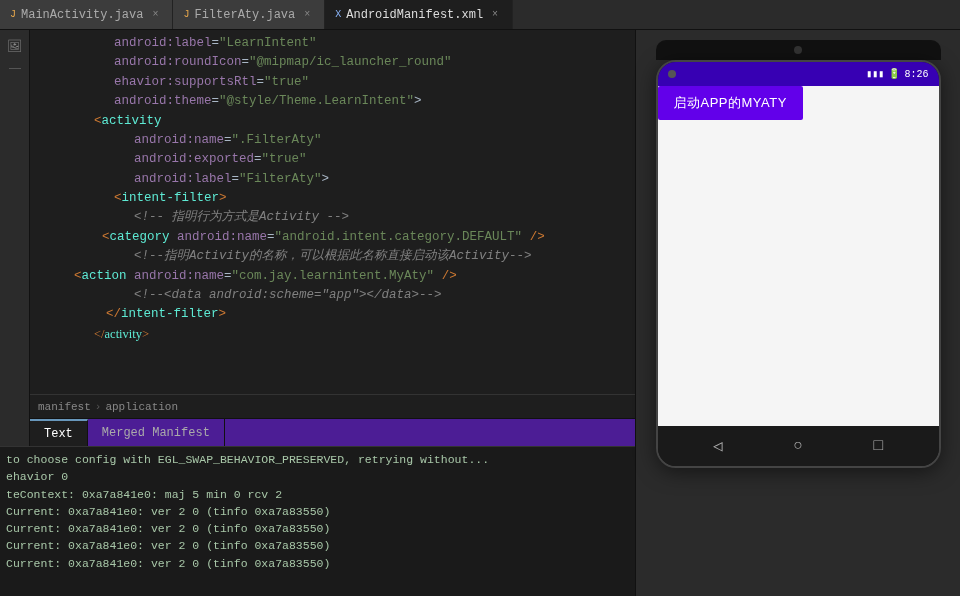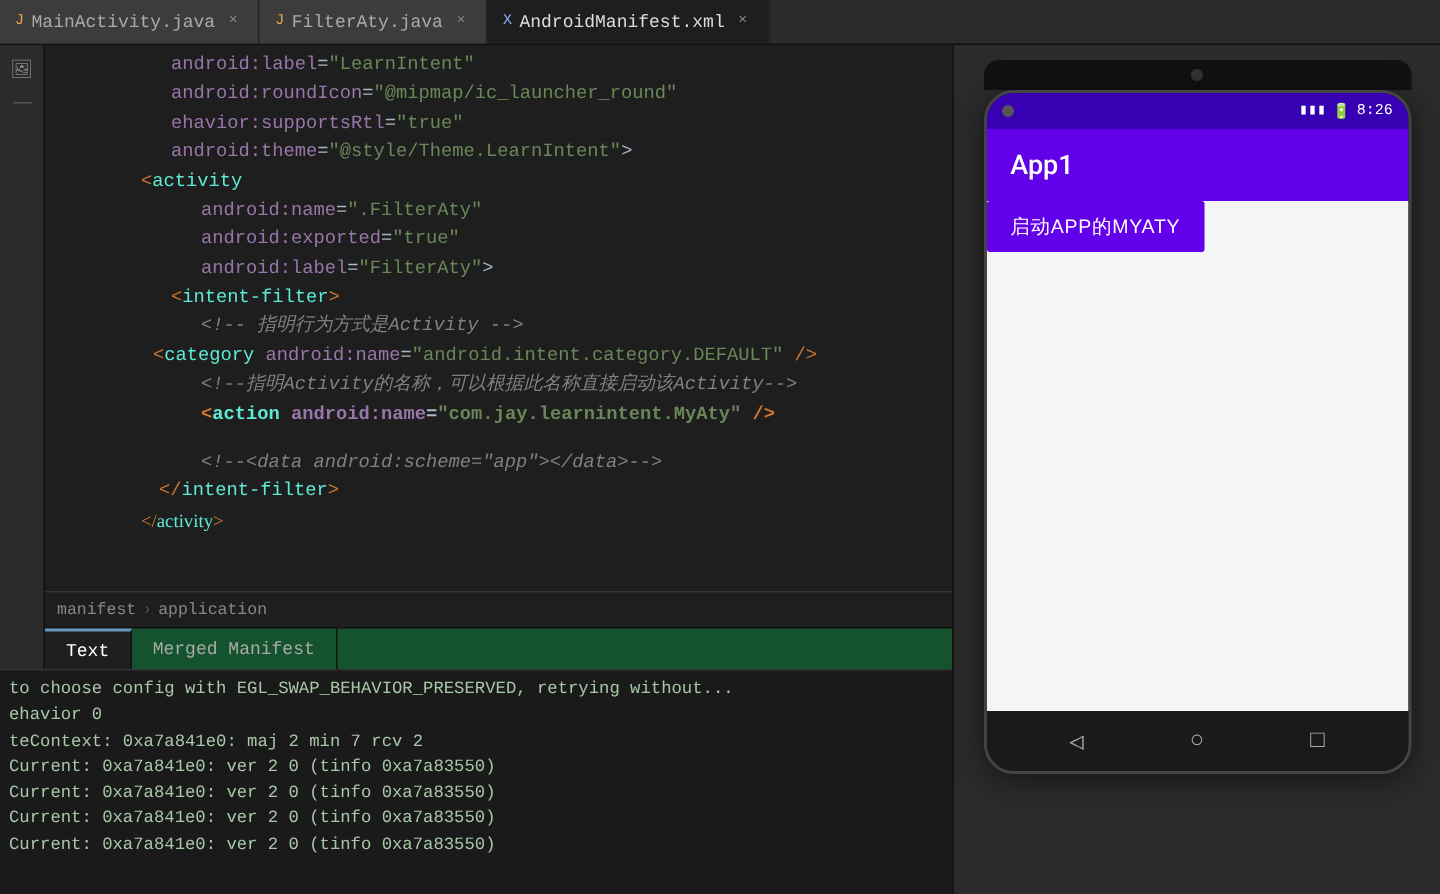--- a/index.html
+++ b/index.html
@@ -109,21 +109,21 @@
       font-size: 11px;
       color: #888;
       gap: 4px;
       flex-shrink: 0;
     }
     .breadcrumb-sep { color: #555; }
 
     
     .bottom-tabs {
       height: 28px;
-      background: #14532d;
+      background: #4c1d95;
       border-top: 1px solid #111;
       display: flex;
       align-items: flex-end;
       flex-shrink: 0;
     }
     .bottom-tab {
       padding: 4px 14px;
       font-size: 12px;
       color: #aaa;
       cursor: pointer;
@@ -355,25 +355,25 @@
           <div class="code-line">
             <span class="line-num"></span>
             <span style="margin-left:28px;"><span class="xml-bracket">&lt;</span><span class="xml-tag">category</span> <span class="xml-attr">android:name</span><span style="color:#a9b7c6">=</span><span class="xml-value">"android.intent.category.DEFAULT"</span> <span class="xml-bracket">/&gt;</span></span>
           </div>
           <div class="code-line">
             <span class="line-num"></span>
             <span style="margin-left:60px;" class="xml-comment">&lt;!--指明Activity的名称，可以根据此名称直接启动该Activity--&gt;</span>
           </div>
           <div class="code-line">
             <span class="line-num"></span>
-            <span style="margin-left:60px;font-weight:bold;"><span class="xml-bracket">&lt;</span><span class="xml-tag">action</span> <span class="xml-attr">android:name</span><span style="color:#a9b7c6">=</span><span class="xml-value">"com.jay.learnintent.MyAty"</span> <span class="xml-bracket">/&gt;</span></span>
-          </div>
-          <div class="code-line">
-            <span class="line-num"></span>
-            <span style="margin-left:60px;margin-top:13px;" class="xml-comment">&lt;!--&lt;data android:scheme="app"&gt;&lt;/data&gt;--&gt;</span>
+            <span style=""><span class="xml-bracket">&lt;</span><span class="xml-tag">action</span> <span class="xml-attr">android:name</span><span style="color:#a9b7c6">=</span><span class="xml-value">"com.jay.learnintent.MyAty"</span> <span class="xml-bracket">/&gt;</span></span>
+          </div>
+          <div class="code-line">
+            <span class="line-num"></span>
+            <span style="margin-left:60px;" class="xml-comment">&lt;!--&lt;data android:scheme="app"&gt;&lt;/data&gt;--&gt;</span>
           </div>
           <div class="code-line">
             <span class="line-num"></span>
             <span style="margin-left:32px;"><span class="xml-bracket">&lt;/</span><span class="xml-tag">intent-filter</span><span class="xml-bracket">&gt;</span></span>
           </div>
           <div class="code-line">
             <span class="line-num"></span>
             <span></span>
           </div>
           <div class="code-line">
@@ -396,21 +396,21 @@
           <div class="bottom-tab">
             <span>Merged Manifest</span>
           </div>
         </div>
       </div>
     </div>
 
     <div class="terminal-area">
       <div class="log-line">to choose config with EGL_SWAP_BEHAVIOR_PRESERVED, retrying without...</div>
       <div class="log-line">ehavior 0</div>
-      <div class="log-line">teContext: 0xa7a841e0: maj 2 min 7 rcv 2</div>
+      <div class="log-line">teContext: 0xa7a841e0: maj 5 min 0 rcv 2</div>
       <div class="log-line">Current: 0xa7a841e0: ver 2 0 (tinfo 0xa7a83550)</div>
       <div class="log-line">Current: 0xa7a841e0: ver 2 0 (tinfo 0xa7a83550)</div>
       <div class="log-line">Current: 0xa7a841e0: ver 2 0 (tinfo 0xa7a83550)</div>
       <div class="log-line">Current: 0xa7a841e0: ver 2 0 (tinfo 0xa7a83550)</div>
     </div>
   </div>
 
   <div class="phone-panel">
 
     <div style="width:285px; height:20px; background:#111; border-radius:10px 10px 0 0; display:flex; align-items:center; justify-content:center;">
@@ -421,23 +421,20 @@
 
       <div class="phone-status-bar">
         <div class="phone-camera-dot"></div>
         <div class="status-icons">
           <span>▮▮▮</span>
           <span>🔋</span>
           <span>8:26</span>
         </div>
       </div>
 
-      <div class="phone-app-bar">
-        <span class="app-title">App1</span>
-      </div>
 
       <div class="phone-content">
         <button class="android-button">启动APP的MYATY</button>
       </div>
 
       <div class="phone-nav-bar">
         <span class="nav-btn">◁</span>
         <span class="nav-btn">○</span>
         <span class="nav-btn">□</span>
       </div>

